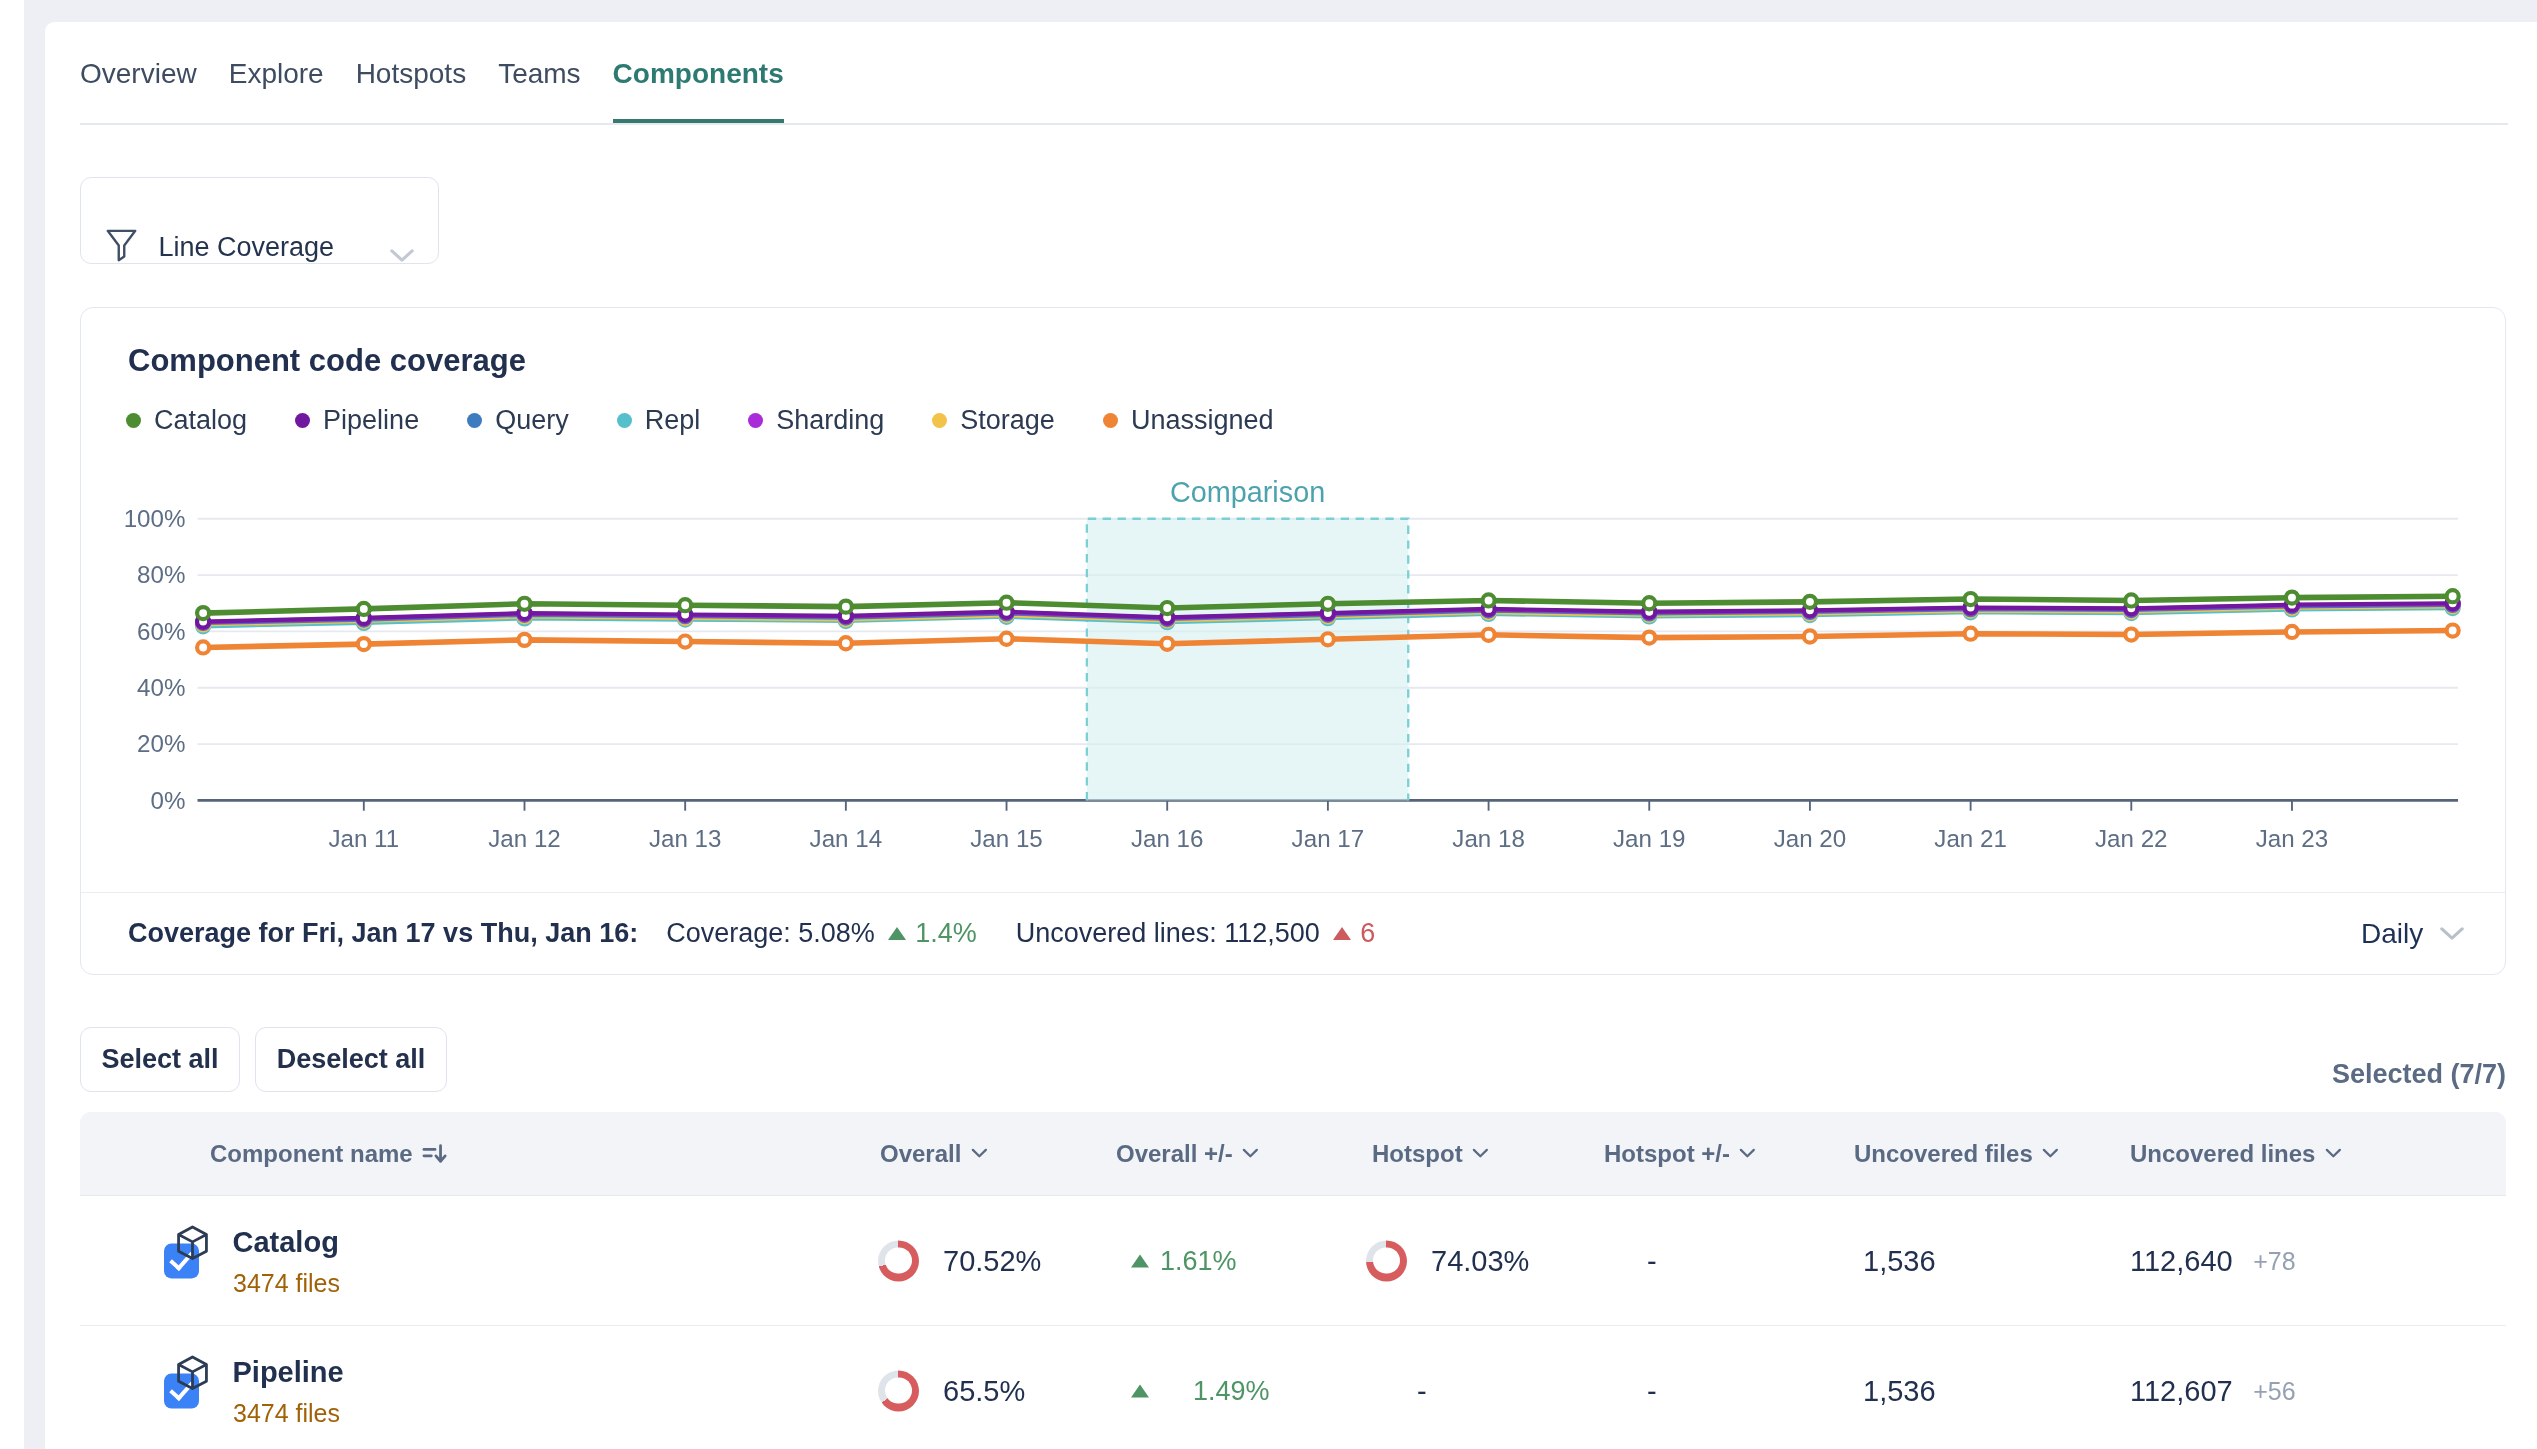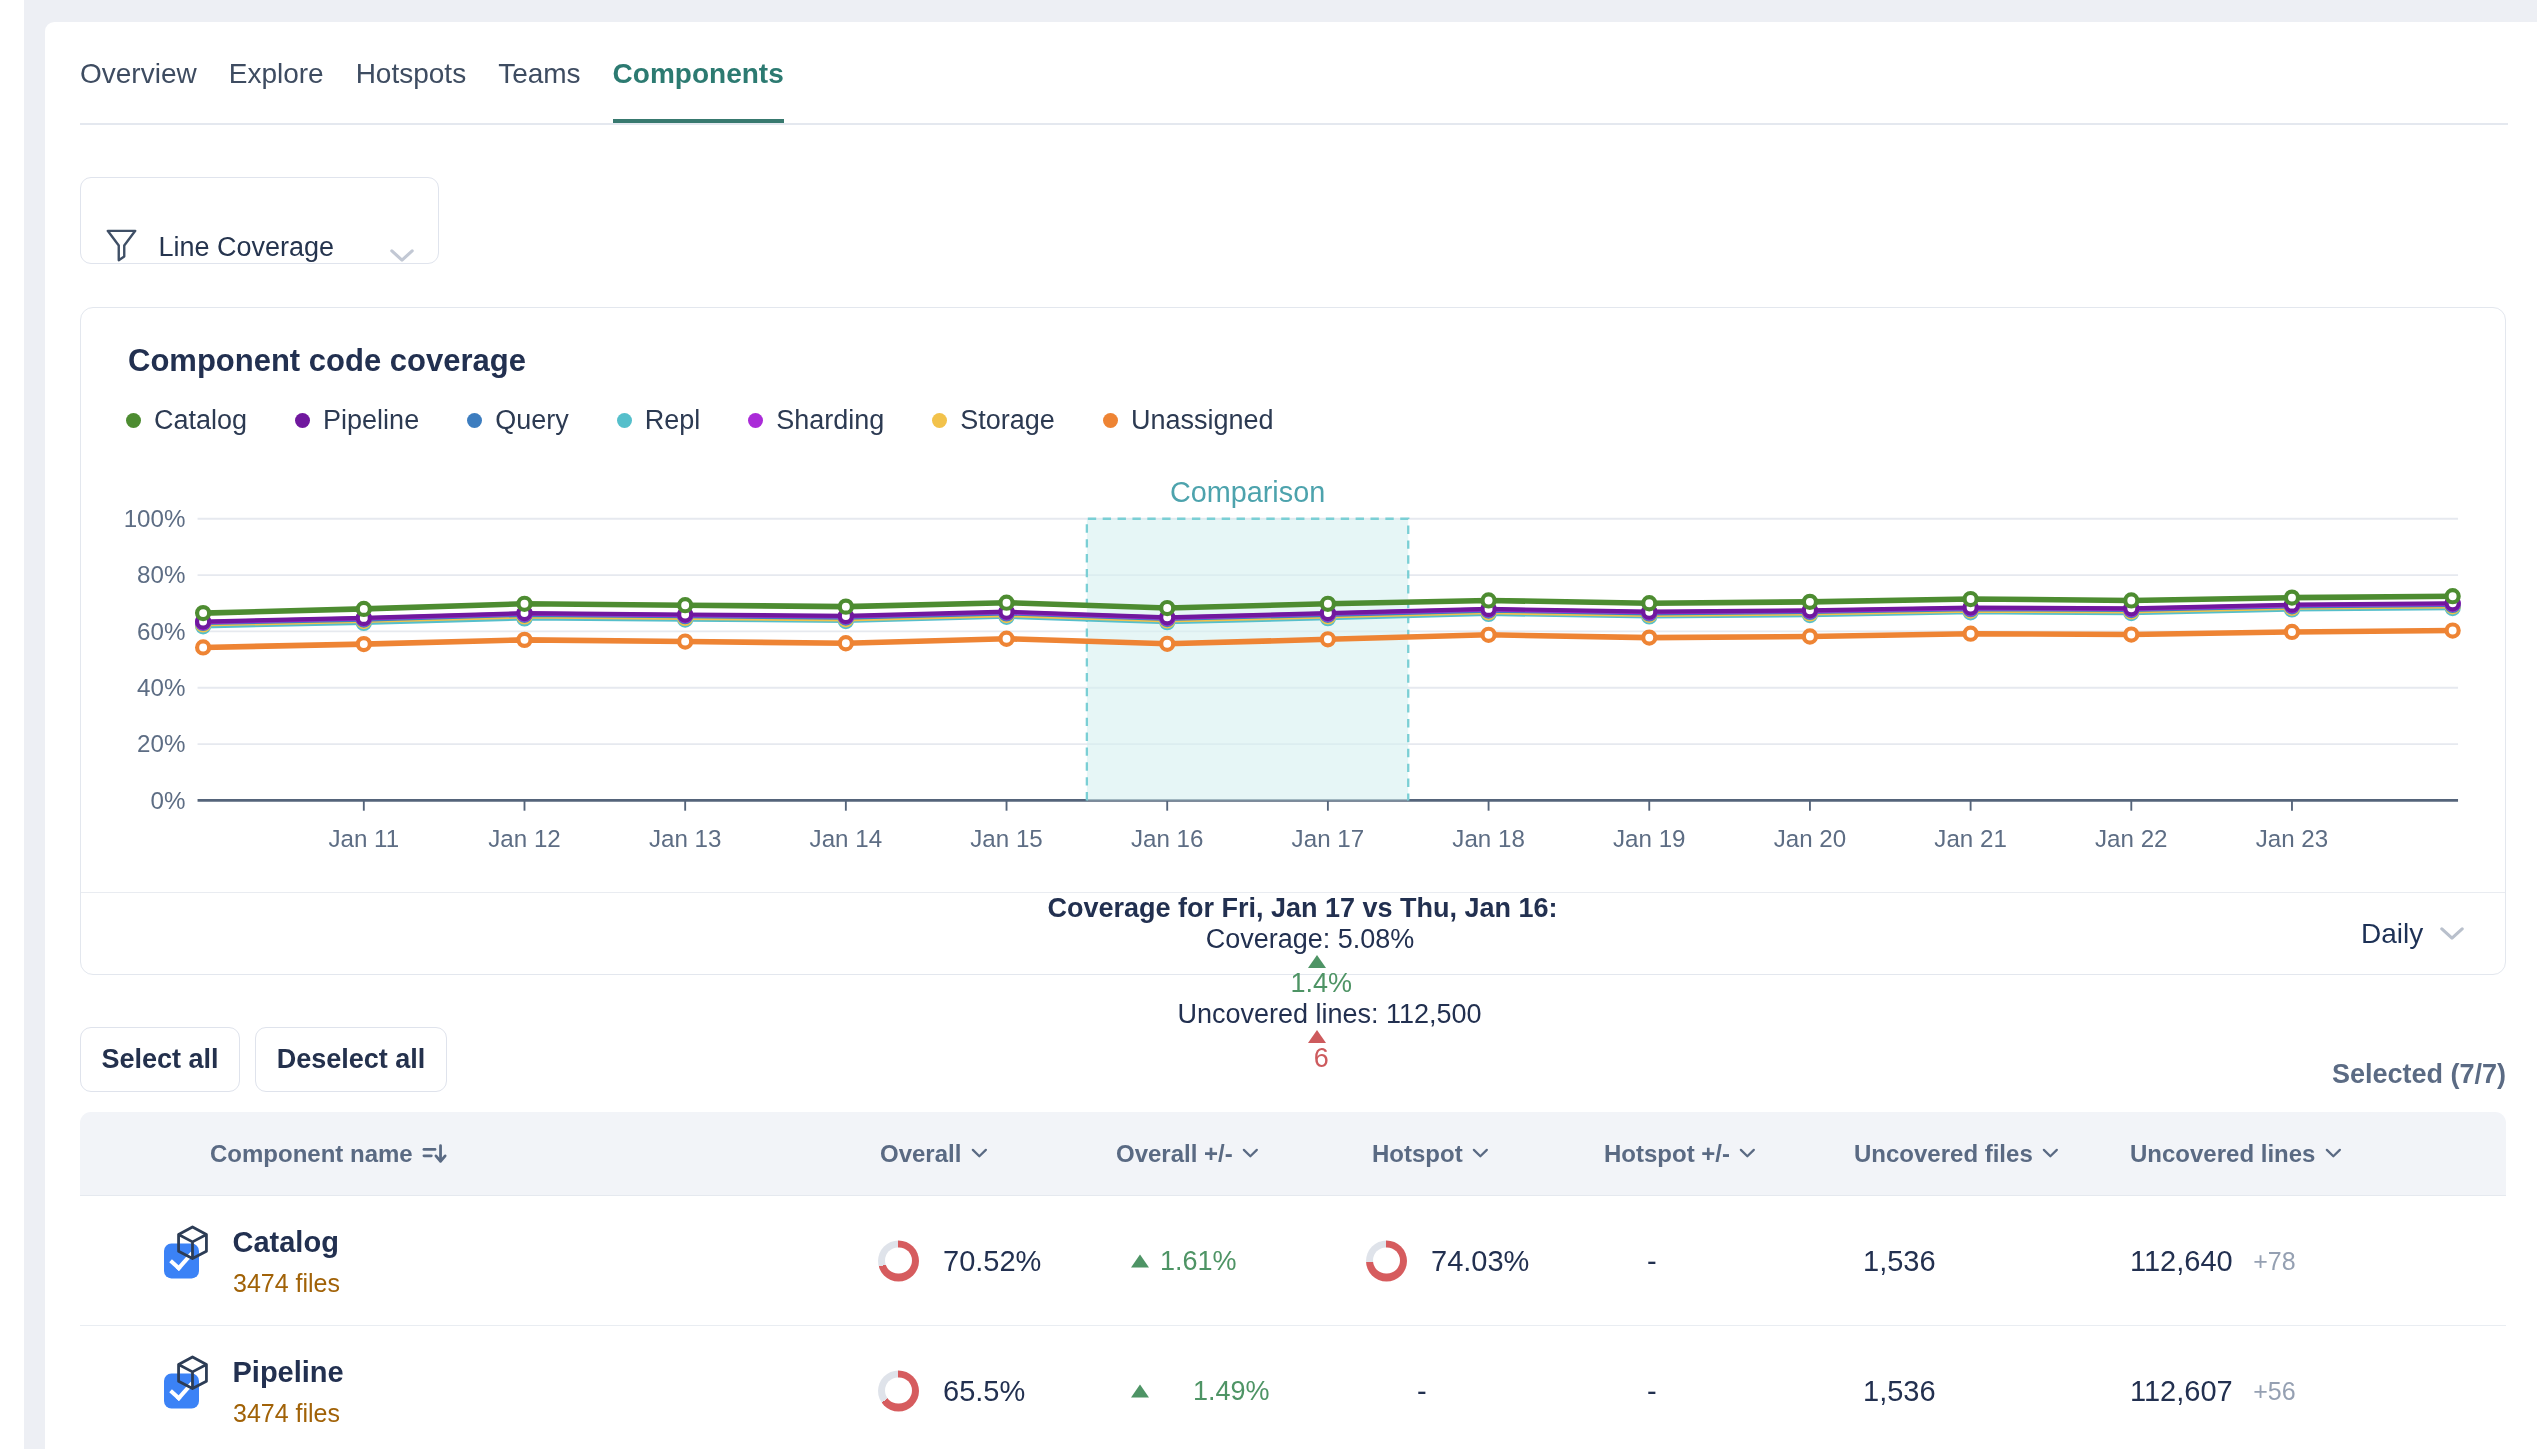--- a/index.html
+++ b/index.html
@@ -27,21 +27,21 @@
   .card { position:absolute; left:56px; top:307px; width:2426px; height:668px; background:#fff;
           border:1.9px solid #e3e7ee; border-radius:13px; }
   .card-title { position:absolute; left:47px; top:35px; font-size:31px; font-weight:700; color:#223050; }
   .legend { position:absolute; left:45px; top:97px; display:flex; gap:48px; align-items:center; }
   .legend-item { display:flex; align-items:center; gap:13px; font-size:27px; color:#2c3a52; cursor:pointer; }
   .legend-dot { width:15px; height:15px; border-radius:50%; }
   .chart-holder { position:absolute; left:0; top:154px; width:2422px; height:411px; }
   svg text { font-family:"Liberation Sans", sans-serif; }
 
   .card-footer { position:absolute; left:0; top:584px; width:100%; height:82px; border-top:1.9px solid #e9ecf1;
-                 display:flex; align-items:center; padding-left:47px; font-size:27px; color:#223050;flex-direction:column; }
+                 display:flex; align-items:center; padding-left:47px; font-size:27px; color:#223050; }
   .card-footer .ctx { font-weight:700; margin-right:28px; }
   .card-footer .metric { margin-right:13px; }
   .tri { width:0; height:0; border-left:9.3px solid transparent; border-right:9.3px solid transparent; display:inline-block; }
   .tri.up-green { border-bottom:13px solid #4e9465; }
   .tri.up-red { border-bottom:13px solid #cd5a5d; }
   .val-green { color:#4e9465; margin-left:9.3px; }
   .val-red { color:#cd5a5d; margin-left:9.3px; }
   .gap-l { margin-left:39px; }
   .daily { position:absolute; right:41px; top:0; height:100%; display:flex; align-items:center; gap:16.7px;
            font-size:28px; color:#1d3156; cursor:pointer; }

